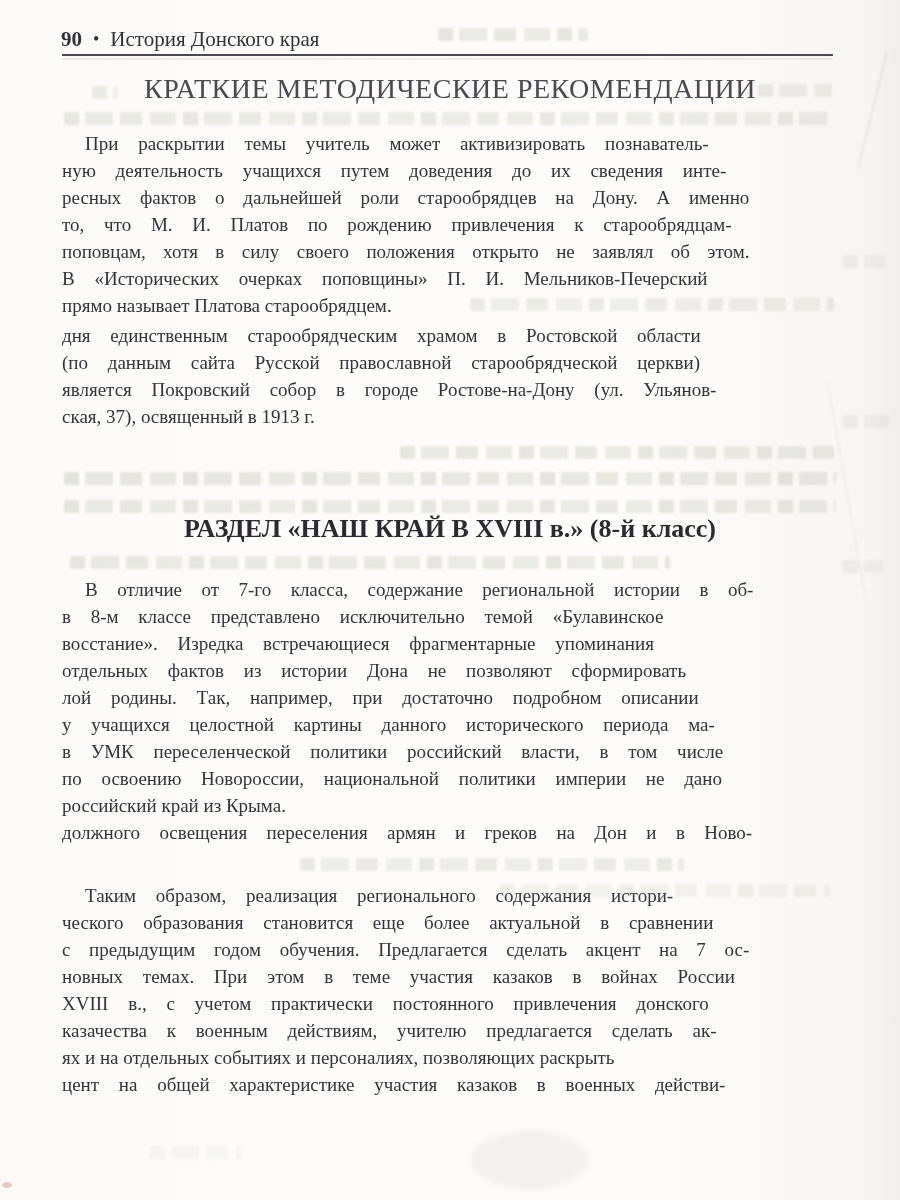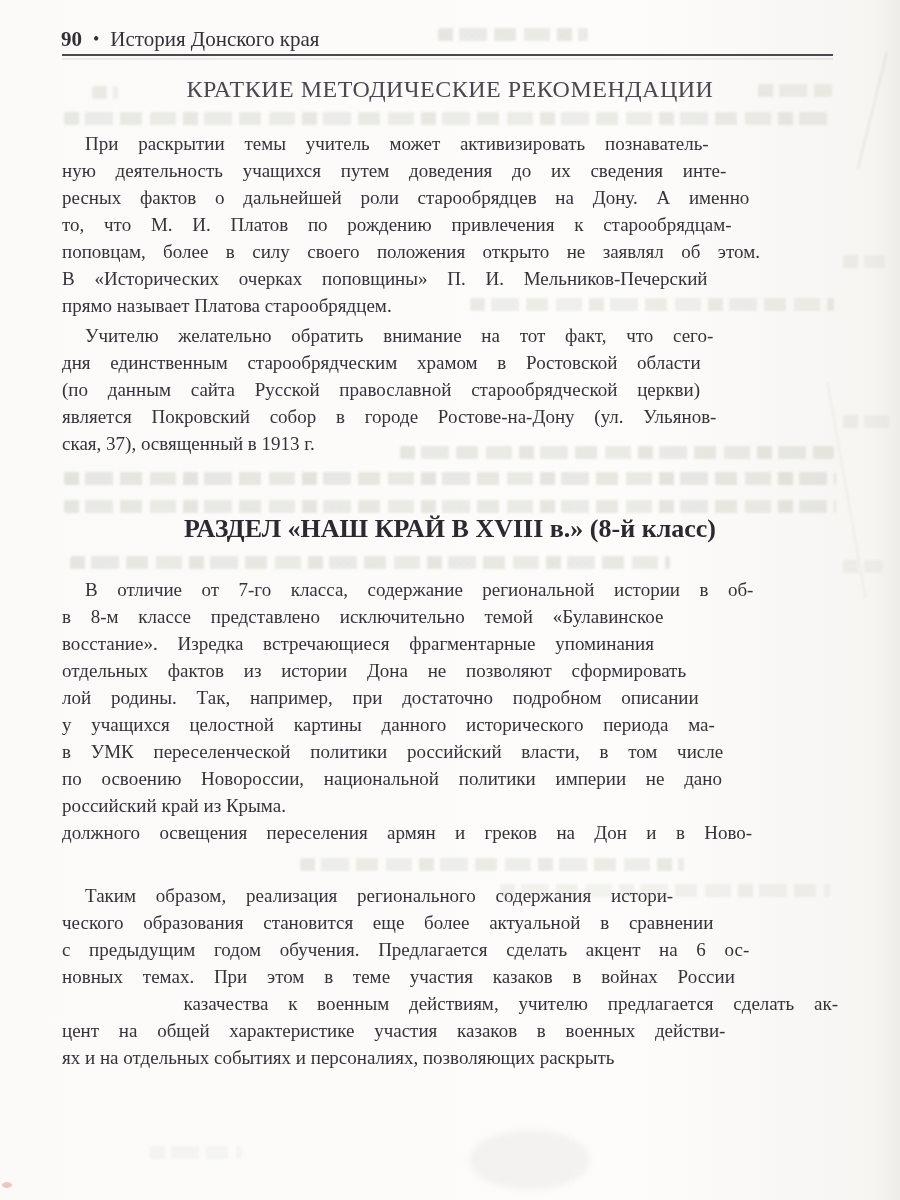--- a/index.html
+++ b/index.html
@@ -19,21 +19,21 @@
   }
   
   .header{position:absolute;left:61px;top:26px;font-size:21px;line-height:26px;white-space:nowrap;color:#333138;}
   .pagenum{font-weight:bold;}
   .bullet{margin:0 11px;font-size:18px;position:relative;top:-1px;}
   .rule{position:absolute;left:62px;top:54px;width:771px;height:2px;background:var(--rule);
         box-shadow:0 4px 0 rgba(120,118,125,0.12);}
   
   .title{
     position:absolute;left:62px;top:72px;width:776px;margin:0;
-    font-size:24px;font-weight:normal;letter-spacing:0.5px;line-height:34px;
+    font-size:28px;font-weight:normal;letter-spacing:0.5px;line-height:34px;
     text-align:center;color:var(--title);
   }
   
   .heading{
     position:absolute;left:62px;top:512px;width:776px;margin:0;
     font-size:26px;font-weight:bold;line-height:34px;
     text-align:center;color:var(--heading);
   }
   
   .para{position:absolute;left:62px;width:776px;font-size:19px;color:var(--text);}
@@ -64,26 +64,25 @@
   </div>
   <div class="rule"></div>
 
   <h1 class="title">КРАТКИЕ МЕТОДИЧЕСКИЕ РЕКОМЕНДАЦИИ</h1>
 
   <div class="para p1">
       <div class="line first" style="word-spacing: 15px;"><span>При раскрытии темы учитель может активизировать познаватель-</span></div>
       <div class="line" style="word-spacing: 15px;"><span>ную деятельность учащихся путем доведения до их сведения инте-</span></div>
       <div class="line" style="word-spacing: 13.9965px;"><span>ресных фактов о дальнейшей роли старообрядцев на Дону. А именно</span></div>
       <div class="line" style="word-spacing: 15px;"><span>то, что М. И. Платов по рождению привлечения к старообрядцам-</span></div>
-      <div class="line" style="word-spacing: 12.675px;"><span>поповцам, более в силу своего положения открыто не заявлял об этом.</span></div>
+      <div class="line" style="word-spacing: 12.675px;"><span>поповцам, хотя в силу своего положения открыто не заявлял об этом.</span></div>
       <div class="line" style="word-spacing: 15px;"><span>В «Исторических очерках поповщины» П. И. Мельников-Печерский</span></div>
       <div class="line no-fit"><span>прямо называет Платова старообрядцем.</span></div>
     </div>
   <div class="para p2">
-      <div class="line first" style="word-spacing: 15px;"><span>Учителю желательно обратить внимание на тот факт, что сего-</span></div>
       <div class="line" style="word-spacing: 15px;"><span>дня единственным старообрядческим храмом в Ростовской области</span></div>
       <div class="line" style="word-spacing: 15px;"><span>(по данным сайта Русской православной старообрядческой церкви)</span></div>
       <div class="line" style="word-spacing: 15px;"><span>является Покровский собор в городе Ростове-на-Дону (ул. Ульянов-</span></div>
       <div class="line no-fit"><span>ская, 37), освященный в 1913 г.</span></div>
     </div>
 
   <h2 class="heading">РАЗДЕЛ «НАШ КРАЙ В XVIII в.» (8-й класс)</h2>
 
   <div class="para p3">
       <div class="line first" style="word-spacing: 14.7257px;"><span>В отличие от 7-го класса, содержание региональной истории в об-</span></div>
@@ -93,25 +92,26 @@
       <div class="line" style="word-spacing: 15px;"><span>лой родины. Так, например, при достаточно подробном описании</span></div>
       <div class="line" style="word-spacing: 15px;"><span>у учащихся целостной картины данного исторического периода ма-</span></div>
       <div class="line" style="word-spacing: 15px;"><span>в УМК переселенческой политики российский власти, в том числе</span></div>
       <div class="line" style="word-spacing: 15px;"><span>по освоению Новороссии, национальной политики империи не дано</span></div>
       <div class="line no-fit"><span>российский край из Крыма.</span></div>
       <div class="line" style="word-spacing: 14.6203px;"><span>должного освещения переселения армян и греков на Дон и в Ново-</span></div>
     </div>
   <div class="para p4">
       <div class="line first" style="word-spacing: 15px;"><span>Таким образом, реализация регионального содержания истори-</span></div>
       <div class="line" style="word-spacing: 15px;"><span>ческого образования становится еще более актуальной в сравнении</span></div>
-      <div class="line" style="word-spacing: 13.8958px;"><span>с предыдущим годом обучения. Предлагается сделать акцент на 6 ос-</span></div>
+      <div class="line" style="word-spacing: 13.8958px;"><span>с предыдущим годом обучения. Предлагается сделать акцент на 7 ос-</span></div>
       <div class="line" style="word-spacing: 15px;"><span>новных темах. При этом в теме участия казаков в войнах России</span></div>
-      <div class="line" style="word-spacing: 15px; text-align: right;"><span>казачества к военным действиям, учителю предлагается сделать ак-</span></div>
+      <div class="line" style="word-spacing: 15px;"><span>XVIII в., с учетом практически постоянного привлечения донского</span></div>
+      <div class="line" style="word-spacing: 15px;"><span>казачества к военным действиям, учителю предлагается сделать ак-</span></div>
+      <div class="line no-fit"><span>ях и на отдельных событиях и персоналиях, позволяющих раскрыть</span></div>
       <div class="line" style="word-spacing: 15px;"><span>цент на общей характеристике участия казаков в военных действи-</span></div>
-      <div class="line no-fit"><span>ях и на отдельных событиях и персоналиях, позволяющих раскрыть</span></div>
     </div>
 
   <div class="ghost" style="left:438px;top:28px;width:150px;opacity:.5;"></div>
   <div class="ghost" style="left:92px;top:86px;width:26px;opacity:.38;"></div>
   <div class="ghost" style="left:758px;top:84px;width:74px;opacity:.4;"></div>
   <div class="ghost" style="left:64px;top:112px;width:770px;opacity:.45;"></div>
   <div class="ghost" style="left:470px;top:298px;width:364px;opacity:.4;"></div>
   <div class="ghost" style="left:400px;top:446px;width:434px;opacity:.5;"></div>
   <div class="ghost" style="left:64px;top:472px;width:772px;opacity:.55;"></div>
   <div class="ghost" style="left:64px;top:500px;width:772px;opacity:.5;"></div>

